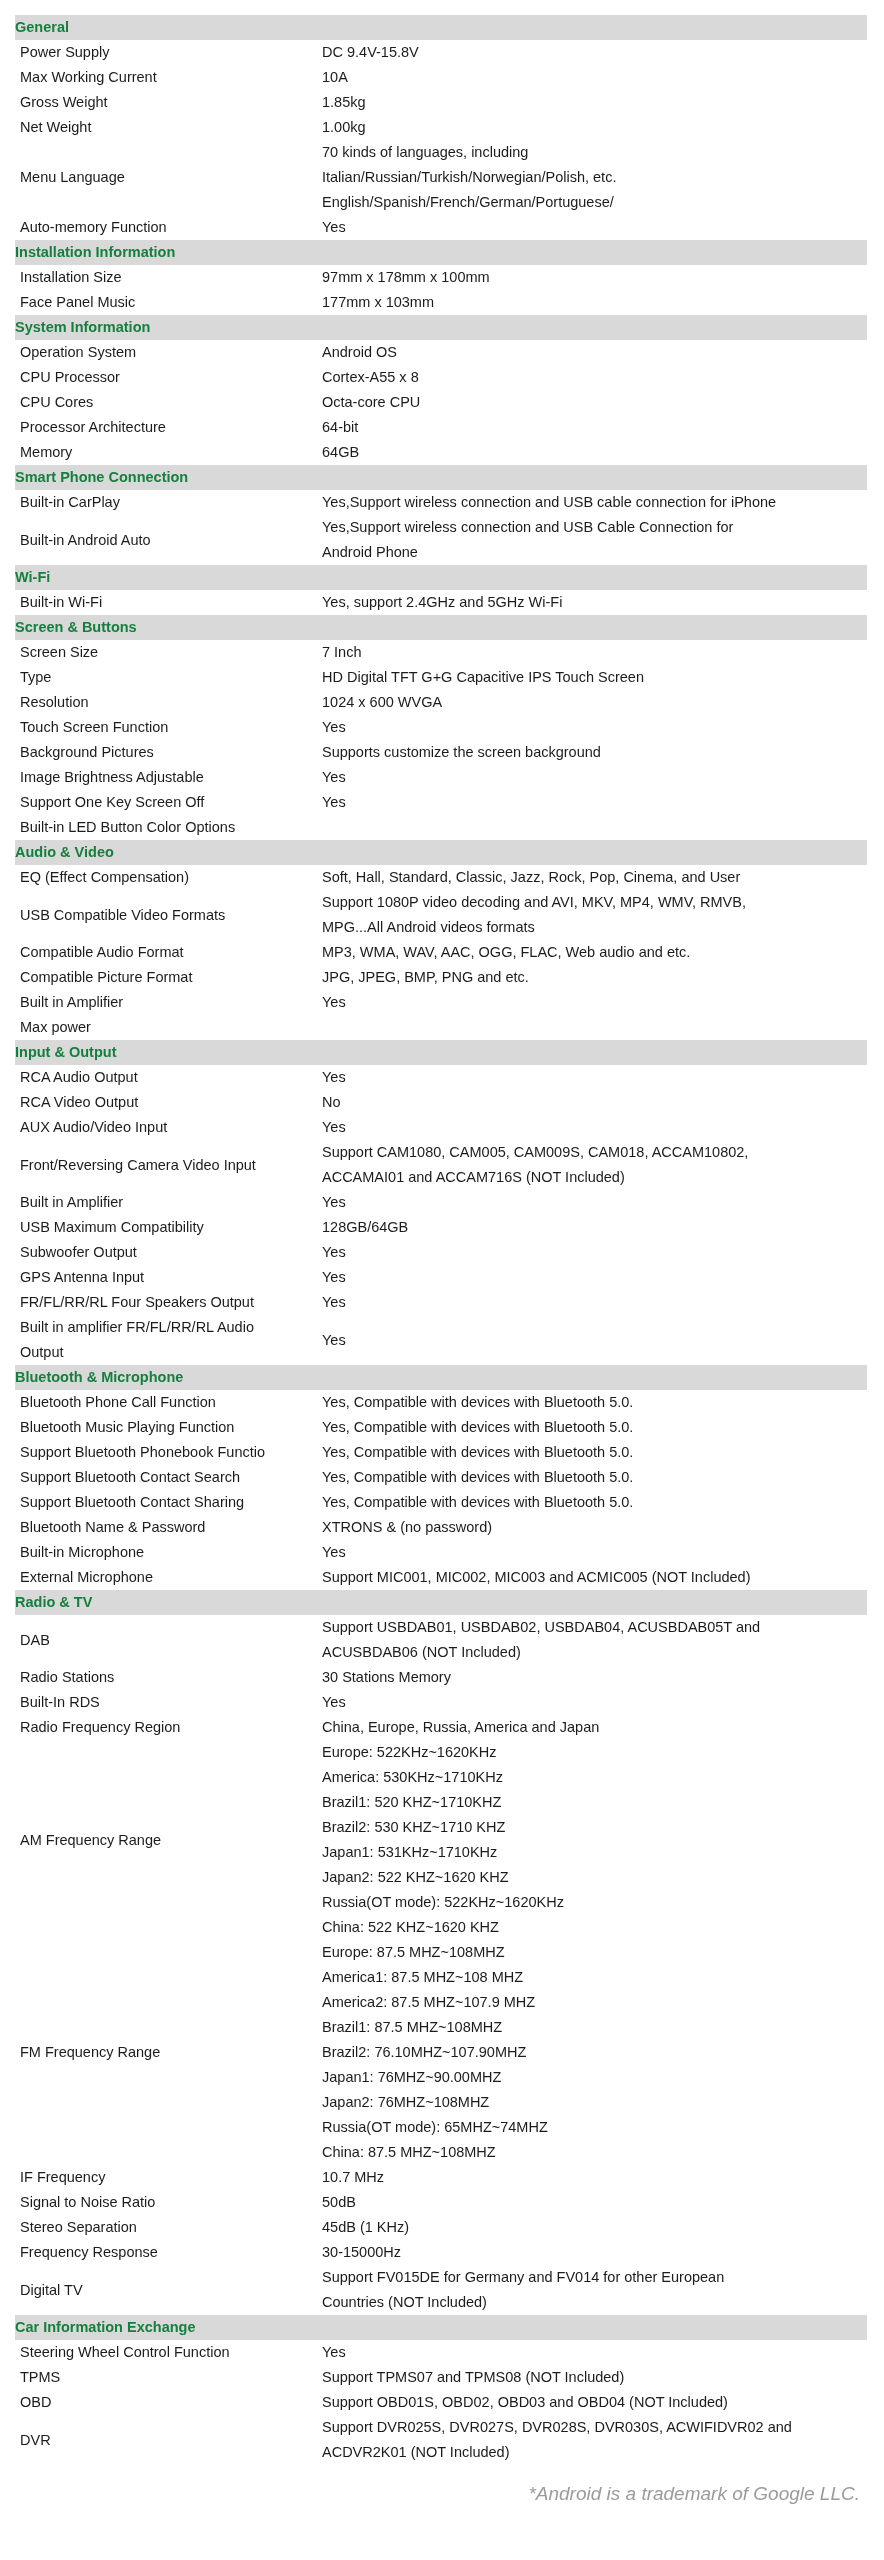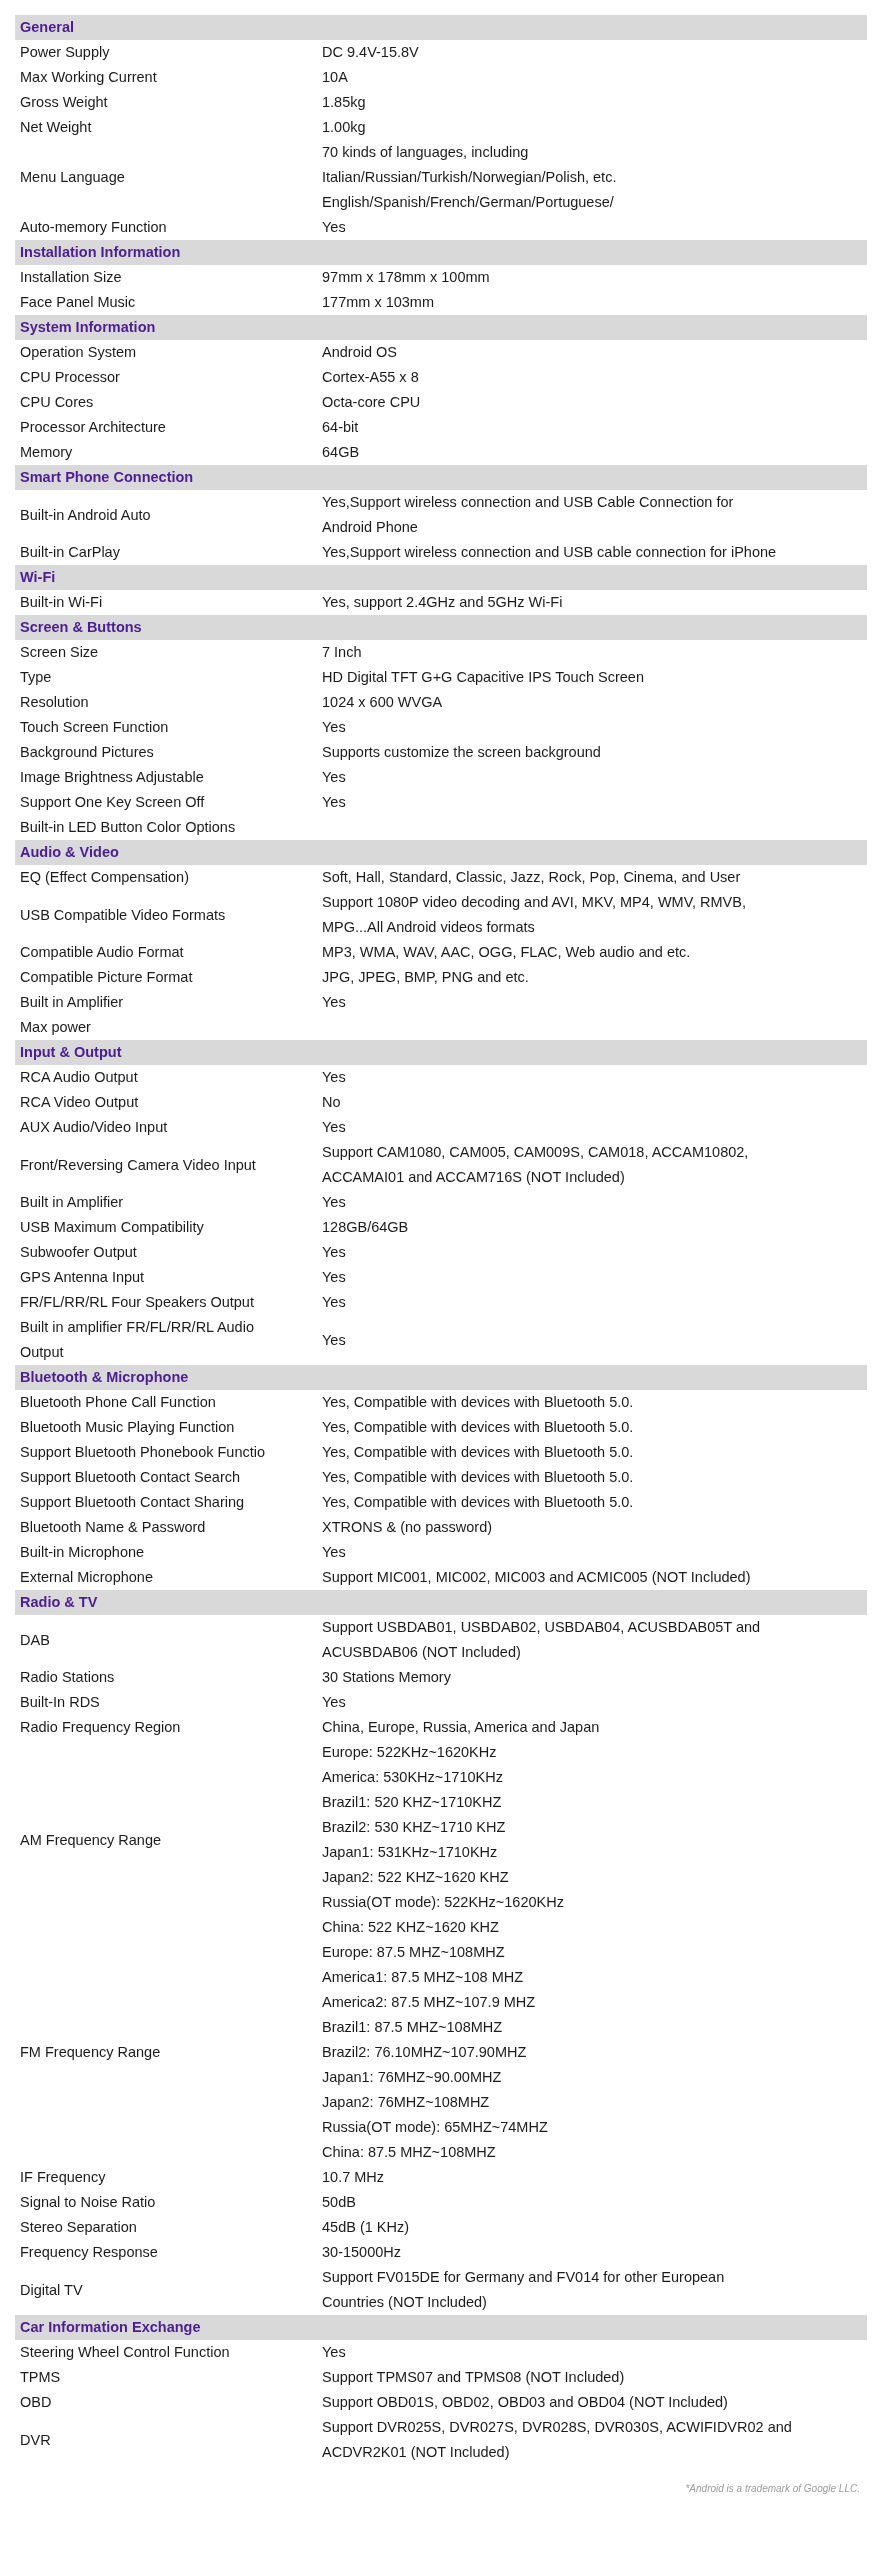--- a/index.html
+++ b/index.html
@@ -14,25 +14,24 @@
     font-family: "Liberation Sans", sans-serif;
     color: #1c1c1c;
   }
   .page {
     padding-top: 15px;
   }
   .section-bar {
     height: 25px;
     line-height: 25px;
     margin: 0 17px 0 15px;
-    padding-left: 5px;
     background: #d9d9d9;
     font-weight: 700;
     font-size: 14.5px;
-    color: #4c1d95;
+    color: #15803d;
     white-space: nowrap;
     overflow: hidden;
   }
   .row {
     display: flex;
     margin-left: 20px;
     margin-right: 10px;
   }
   .cell {
     display: flex;
@@ -51,21 +50,21 @@
   .line {
     line-height: 25px;
     font-size: 14.5px;
     white-space: nowrap;
   }
   .footer {
     margin-top: 18px;
     margin-right: 24px;
     text-align: right;
     font-style: italic;
-    font-size: 10px;
+    font-size: 19px;
     color: #9b9b9b;
   }
 </style>
 </head>
 <body>
 
 <div class="page">
   <div id="table-root">
       <div class="section-bar">General</div>
       <div class="row">
@@ -172,33 +171,33 @@
         <div class="cell label">
           <div class="line">Memory</div>
         </div>
         <div class="cell value">
           <div class="line">64GB</div>
         </div>
       </div>
       <div class="section-bar">Smart Phone Connection</div>
       <div class="row">
         <div class="cell label">
+          <div class="line">Built-in CarPlay</div>
+        </div>
+        <div class="cell value">
+          <div class="line">Yes,Support wireless connection and USB cable connection for iPhone</div>
+        </div>
+      </div>
+      <div class="row">
+        <div class="cell label">
           <div class="line">Built-in Android Auto</div>
         </div>
         <div class="cell value">
           <div class="line">Yes,Support wireless connection and USB Cable Connection for</div>
           <div class="line">Android Phone</div>
-        </div>
-      </div>
-      <div class="row">
-        <div class="cell label">
-          <div class="line">Built-in CarPlay</div>
-        </div>
-        <div class="cell value">
-          <div class="line">Yes,Support wireless connection and USB cable connection for iPhone</div>
         </div>
       </div>
       <div class="section-bar">Wi-Fi</div>
       <div class="row">
         <div class="cell label">
           <div class="line">Built-in Wi-Fi</div>
         </div>
         <div class="cell value">
           <div class="line">Yes, support 2.4GHz and 5GHz Wi-Fi</div>
         </div>

